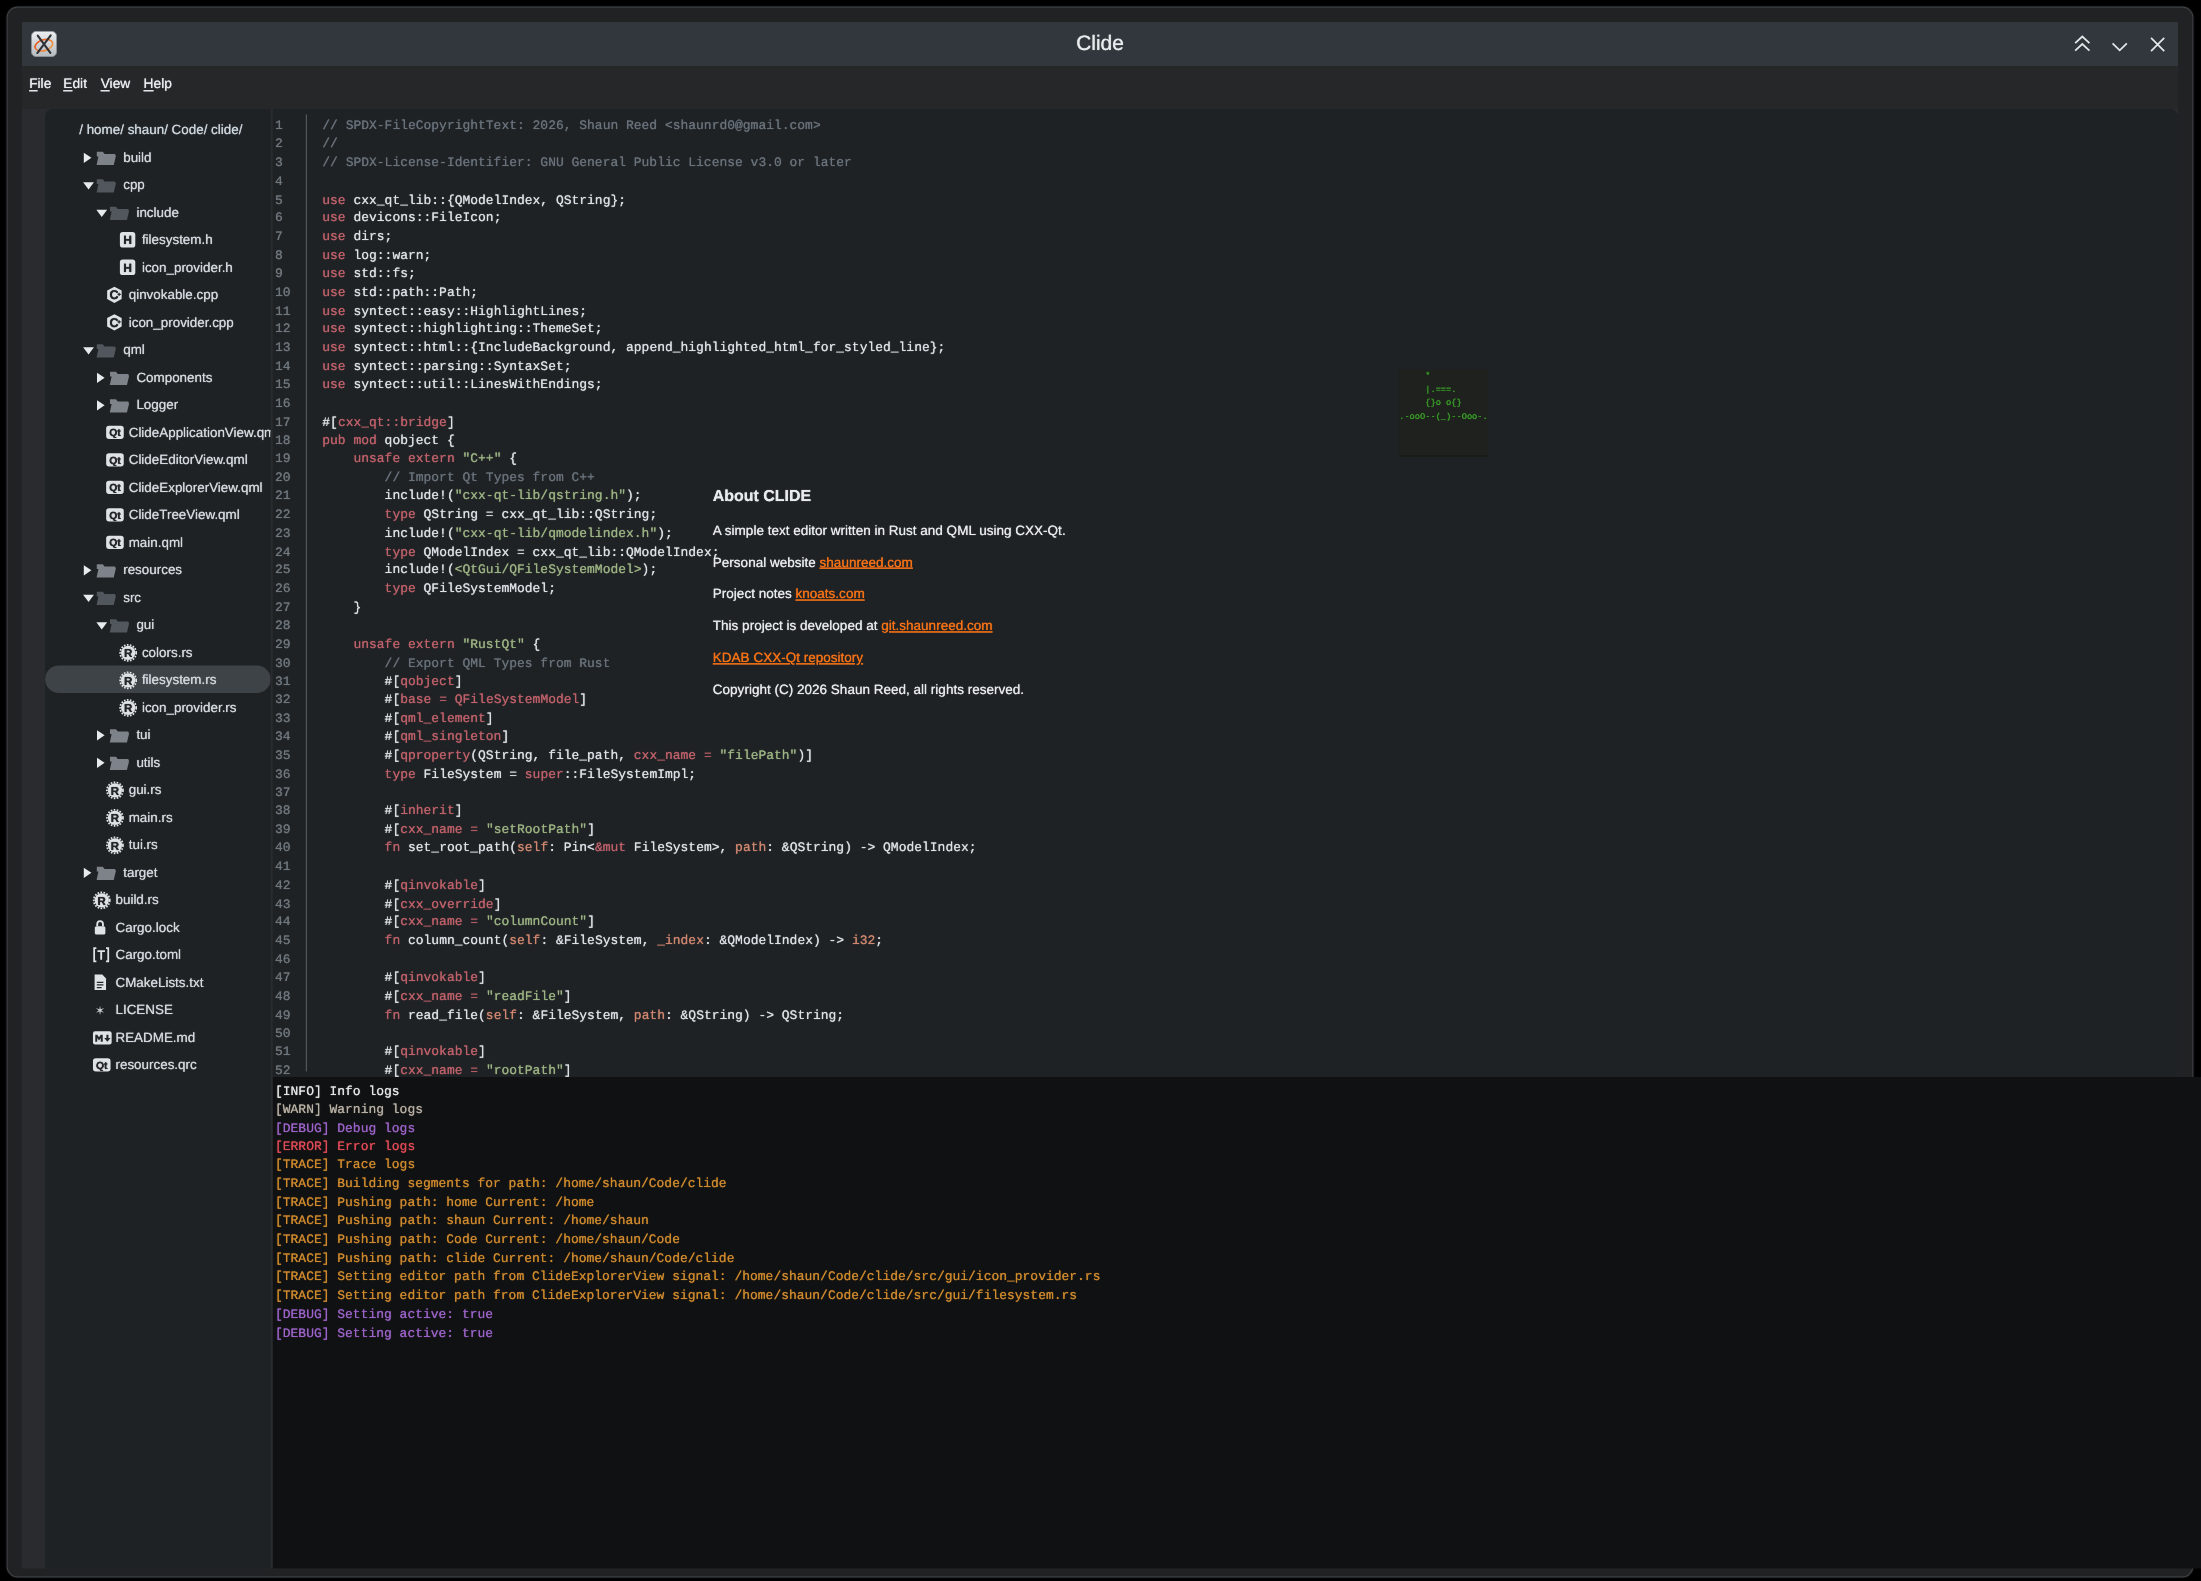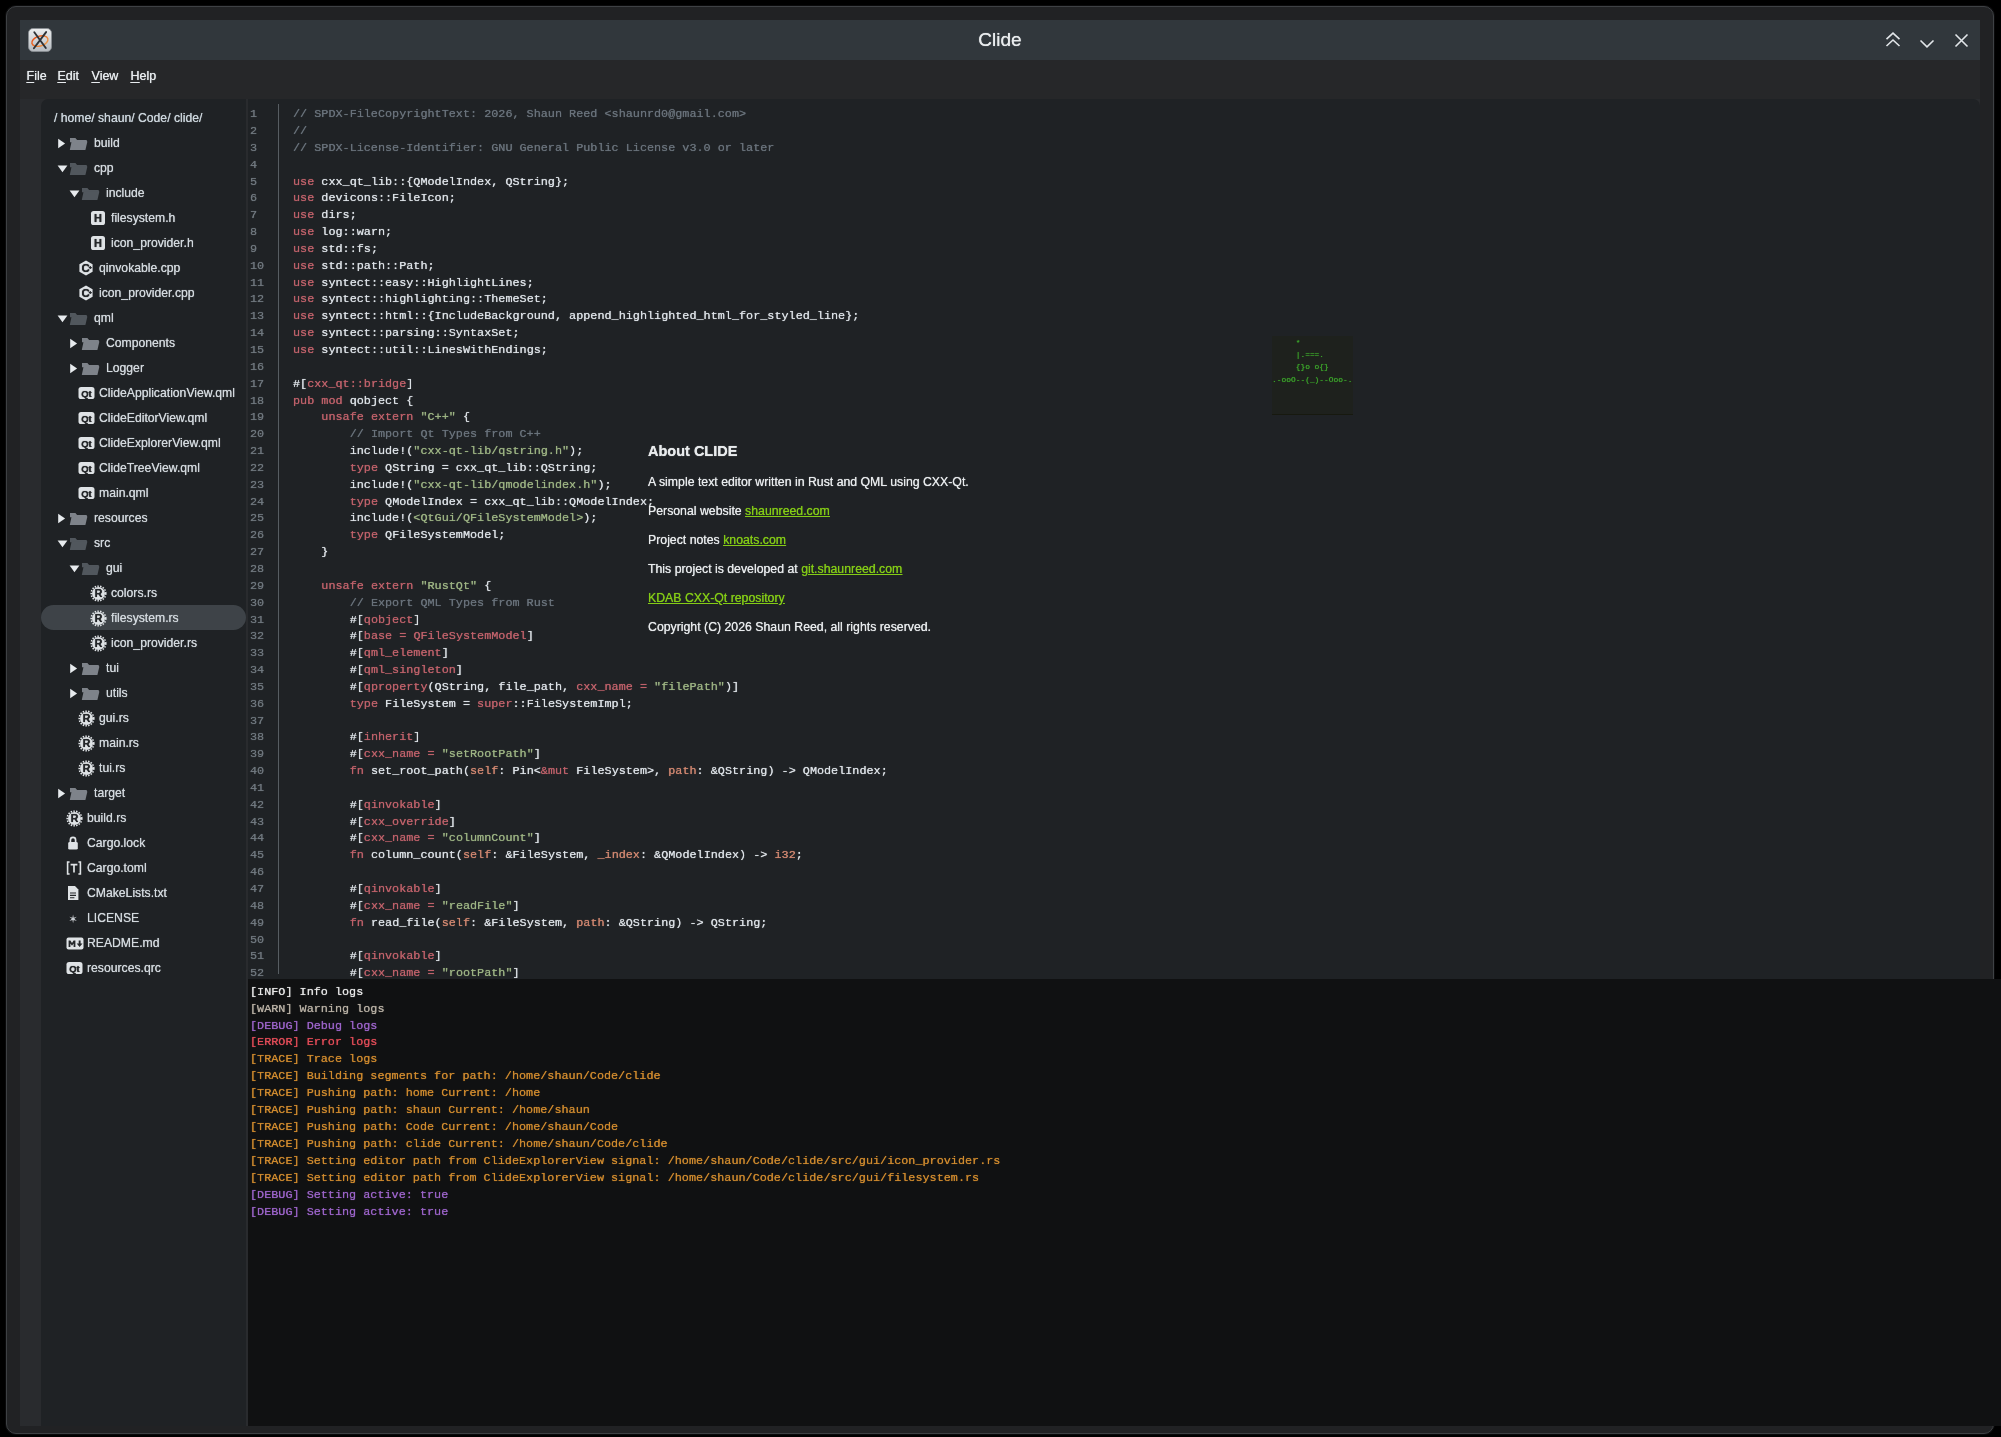--- a/index.html
+++ b/index.html
@@ -14,21 +14,21 @@
 #title { position:absolute; left:20px; top:29px; width:1960px; text-align:center;
   font-size:19px; color:#e9ecee; }
 #appicon { position:absolute; left:28px; top:28px; }
 .wbtn { position:absolute; }
 #menubar { position:absolute; left:20px; top:60px; width:1960px; height:39px;
   background:#262729; }
 .mitem { position:absolute; top:69px; font-size:12.5px; color:#e8ecef; }
 .mitem u { text-underline-offset:2px; }
 #tree { position:absolute; left:41px; top:99px; width:205px; height:1327px;
   background:#1f2225; border-radius:7px 0 0 0; overflow:hidden; }
-.trow { position:absolute; left:0; width:205px; height:25px; display:flex;
+.trow { position:absolute; left:18px; width:205px; height:25px; display:flex;
   align-items:center; white-space:nowrap; }
 .pill { position:absolute; left:0; width:205px; height:25px; border-radius:12.5px;
   background:#3e4348; }
 .tpath { font-size:12.2px; color:#ccd6dd; }
 .tlab { font-size:12.2px; color:#d3d9de; }
 .arr { width:12px; display:inline-flex; align-items:center; }
 .fico { width:25px; display:inline-flex; align-items:center; }
 .ico { width:21px; display:inline-flex; align-items:center; }
 #editor { position:absolute; left:248px; top:99px; width:1732px; height:880px;
   background:#1f2225; border-radius:0 7px 0 0; overflow:hidden; }
@@ -49,21 +49,21 @@
 .info { color:#e6e6e6; }
 .warn { color:#b8b0a4; }
 .debug { color:#9b63c8; }
 .error { color:#e04b57; }
 .trace { color:#cf8a2e; }
 #artbox { position:absolute; left:1272px; top:336px; width:81px; height:79px;
   background:#1e211d; border-bottom:1px solid #17190f; }
 #art { font:7.9px/12.2px "Liberation Mono",monospace; color:#3ba32a;
   white-space:pre; padding-top:1px; }
 .ab { position:absolute; left:648px; width:1332px; color:#e8ebed; }
-.ab a { color:#84cc16; text-decoration:underline; }
+.ab a { color:#f97316; text-decoration:underline; }
 #abtitle { top:443px; font-size:14.5px; font-weight:bold; }
 </style></head><body>
 <div id="frame"></div>
 <div id="inner"></div>
 <div id="titlebar"></div>
 <div id="title">Clide</div>
 <div id="appicon"><svg width="24" height="24" viewBox="0 0 24 24">
       <defs>
         <linearGradient id="gi" x1="0" y1="0" x2="0" y2="1">
           <stop offset="0" stop-color="#eceeef"></stop>

